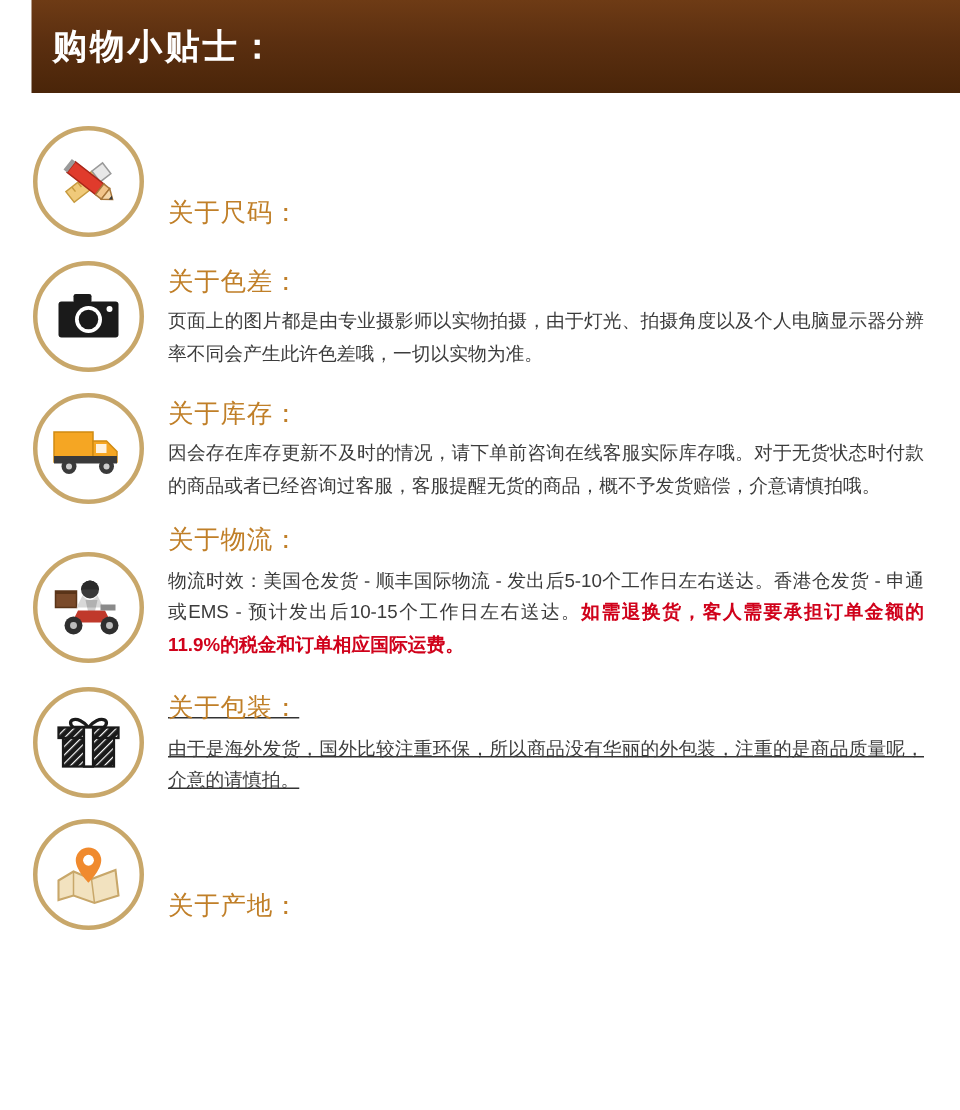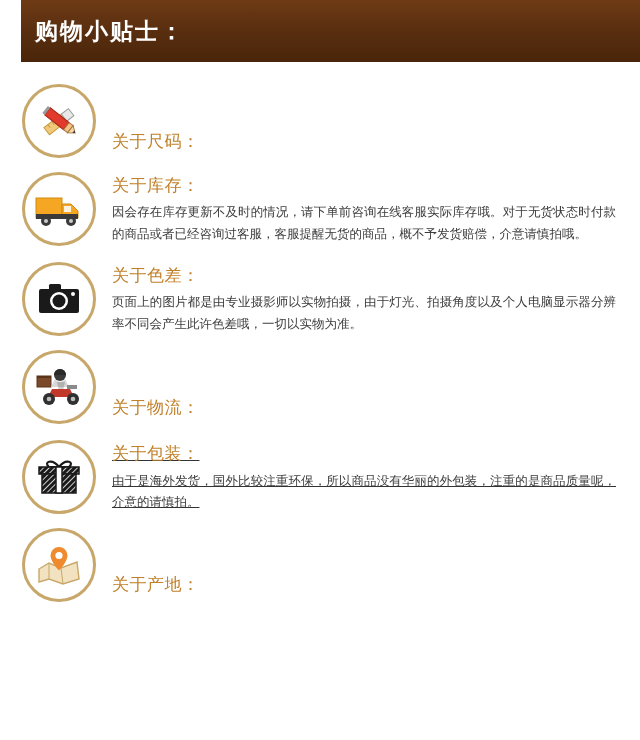--- a/index.html
+++ b/index.html
@@ -87,21 +87,21 @@
   .tip-text .hl {
     color: #d0021b;
     font-weight: bold;
   }
   
   .row-size .tip-body { padding-top: 10px; }
   .row-color .tip-body { padding-top: 6px; }
   .row-stock .tip-body { padding-top: 0px; }
   .row-ship .tip-body { padding-top: 0px; }
   .row-pack .tip-body { padding-top: 6px; text-decoration: underline; }
-  .row-origin .tip-body { padding-top: 8px; font-family: Liberation Mono, monospace; }
+  .row-origin .tip-body { padding-top: 8px; }
 </style>
 </head>
 <body>
 
 <div class="page">
 
   <div class="header-bar">
     <div class="header-title">购物小贴士：</div>
   </div>
 
@@ -124,52 +124,52 @@
             <polygon points="42,21.8 44,23.5 42,25.2" fill="#3a3a3a"></polygon>
             <rect x="6" y="19" width="3" height="9" fill="#9a9a9a"></rect>
           </g>
         </svg>
       </div>
       <div class="tip-body">
         <p class="tip-title">关于尺码：</p>
       </div>
     </div>
 
+    <div class="tip-row row-color">
+      <div class="icon-wrap">
+        <svg width="48" height="48" viewBox="0 0 48 48" aria-hidden="true">
+          <rect x="4" y="14" width="40" height="24" rx="2" fill="#1a1a1a"></rect>
+          <rect x="14" y="9" width="12" height="6" rx="1.5" fill="#1a1a1a"></rect>
+          <circle cx="24" cy="26" r="9" fill="#ffffff"></circle>
+          <circle cx="24" cy="26" r="6.5" fill="#1a1a1a"></circle>
+          <circle cx="38" cy="19" r="2" fill="#ffffff"></circle>
+        </svg>
+      </div>
+      <div class="tip-body">
+        <p class="tip-title">关于色差：</p>
+        <p class="tip-text"><span>页面上的图片都是由专业摄影师以实物拍摄，由于灯光、拍摄角度以及个人电脑显示器分辨率不同会产生此许色差哦，一切以实物为准。</span></p>
+      </div>
+    </div>
+
     <div class="tip-row row-stock">
       <div class="icon-wrap">
         <svg width="52" height="46" viewBox="0 0 52 46" aria-hidden="true">
           <rect x="3" y="12" width="26" height="20" fill="#f5a623" stroke="#d08b12" stroke-width="1"></rect>
           <path d="M29 18 h9 l7 7 v7 h-16 z" fill="#f5a623" stroke="#d08b12" stroke-width="1"></path>
           <rect x="31" y="20" width="7" height="6" fill="#ffffff" opacity="0.85"></rect>
           <rect x="3" y="28" width="42" height="5" fill="#3a3a3a"></rect>
           <circle cx="13" cy="35" r="5" fill="#3a3a3a"></circle>
           <circle cx="13" cy="35" r="2" fill="#cccccc"></circle>
           <circle cx="38" cy="35" r="5" fill="#3a3a3a"></circle>
           <circle cx="38" cy="35" r="2" fill="#cccccc"></circle>
         </svg>
       </div>
       <div class="tip-body">
         <p class="tip-title">关于库存：</p>
         <p class="tip-text"><span>因会存在库存更新不及时的情况，请下单前咨询在线客服实际库存哦。对于无货状态时付款的商品或者已经咨询过客服，客服提醒无货的商品，概不予发货赔偿，介意请慎拍哦。</span></p>
-      </div>
-    </div>
-
-    <div class="tip-row row-color">
-      <div class="icon-wrap">
-        <svg width="48" height="48" viewBox="0 0 48 48" aria-hidden="true">
-          <rect x="4" y="14" width="40" height="24" rx="2" fill="#1a1a1a"></rect>
-          <rect x="14" y="9" width="12" height="6" rx="1.5" fill="#1a1a1a"></rect>
-          <circle cx="24" cy="26" r="9" fill="#ffffff"></circle>
-          <circle cx="24" cy="26" r="6.5" fill="#1a1a1a"></circle>
-          <circle cx="38" cy="19" r="2" fill="#ffffff"></circle>
-        </svg>
-      </div>
-      <div class="tip-body">
-        <p class="tip-title">关于色差：</p>
-        <p class="tip-text"><span>页面上的图片都是由专业摄影师以实物拍摄，由于灯光、拍摄角度以及个人电脑显示器分辨率不同会产生此许色差哦，一切以实物为准。</span></p>
       </div>
     </div>
 
     <div class="tip-row row-ship">
       <div class="icon-wrap">
         <svg width="52" height="48" viewBox="0 0 52 48" aria-hidden="true">
           <rect x="4" y="13" width="14" height="11" fill="#7a4a2a" stroke="#5a3418" stroke-width="1"></rect>
           <path d="M4 13 h14 v2 h-14 z" fill="#5a3418"></path>
           <circle cx="27" cy="12" r="6" fill="#3a3a3a"></circle>
           <path d="M21 12 a6 6 0 0 1 12 0 z" fill="#2a2a2a"></path>
@@ -178,20 +178,21 @@
           <path d="M19 26 h18 l4 8 h-26 z" fill="#c0392b"></path>
           <circle cx="16" cy="36" r="6" fill="#2f2f2f"></circle>
           <circle cx="16" cy="36" r="2.3" fill="#bdbdbd"></circle>
           <circle cx="40" cy="36" r="6" fill="#2f2f2f"></circle>
           <circle cx="40" cy="36" r="2.3" fill="#bdbdbd"></circle>
           <rect x="34" y="22" width="10" height="4" fill="#8a8a8a"></rect>
         </svg>
       </div>
       <div class="tip-body">
         <p class="tip-title">关于物流：</p>
+        <p class="tip-text"><span>物流时效：美国仓发货 - 顺丰国际物流 - 发出后5-10个工作日左右送达。香港仓发货 - 申通或EMS - 预计发出后10-15个工作日左右送达。</span><span class="hl">如需退换货，客人需要承担订单金额的11.9%的税金和订单相应国际运费。</span></p>
       </div>
     </div>
 
     <div class="tip-row row-pack">
       <div class="icon-wrap">
         <svg width="50" height="46" viewBox="0 0 50 46" aria-hidden="true">
           <defs>
             <pattern id="hatch" width="4" height="4" patternUnits="userSpaceOnUse" patternTransform="rotate(45)">
               <rect width="4" height="4" fill="#1a1a1a"></rect>
               <line x1="0" y1="0" x2="0" y2="4" stroke="#ffffff" stroke-width="1.6"></line>

